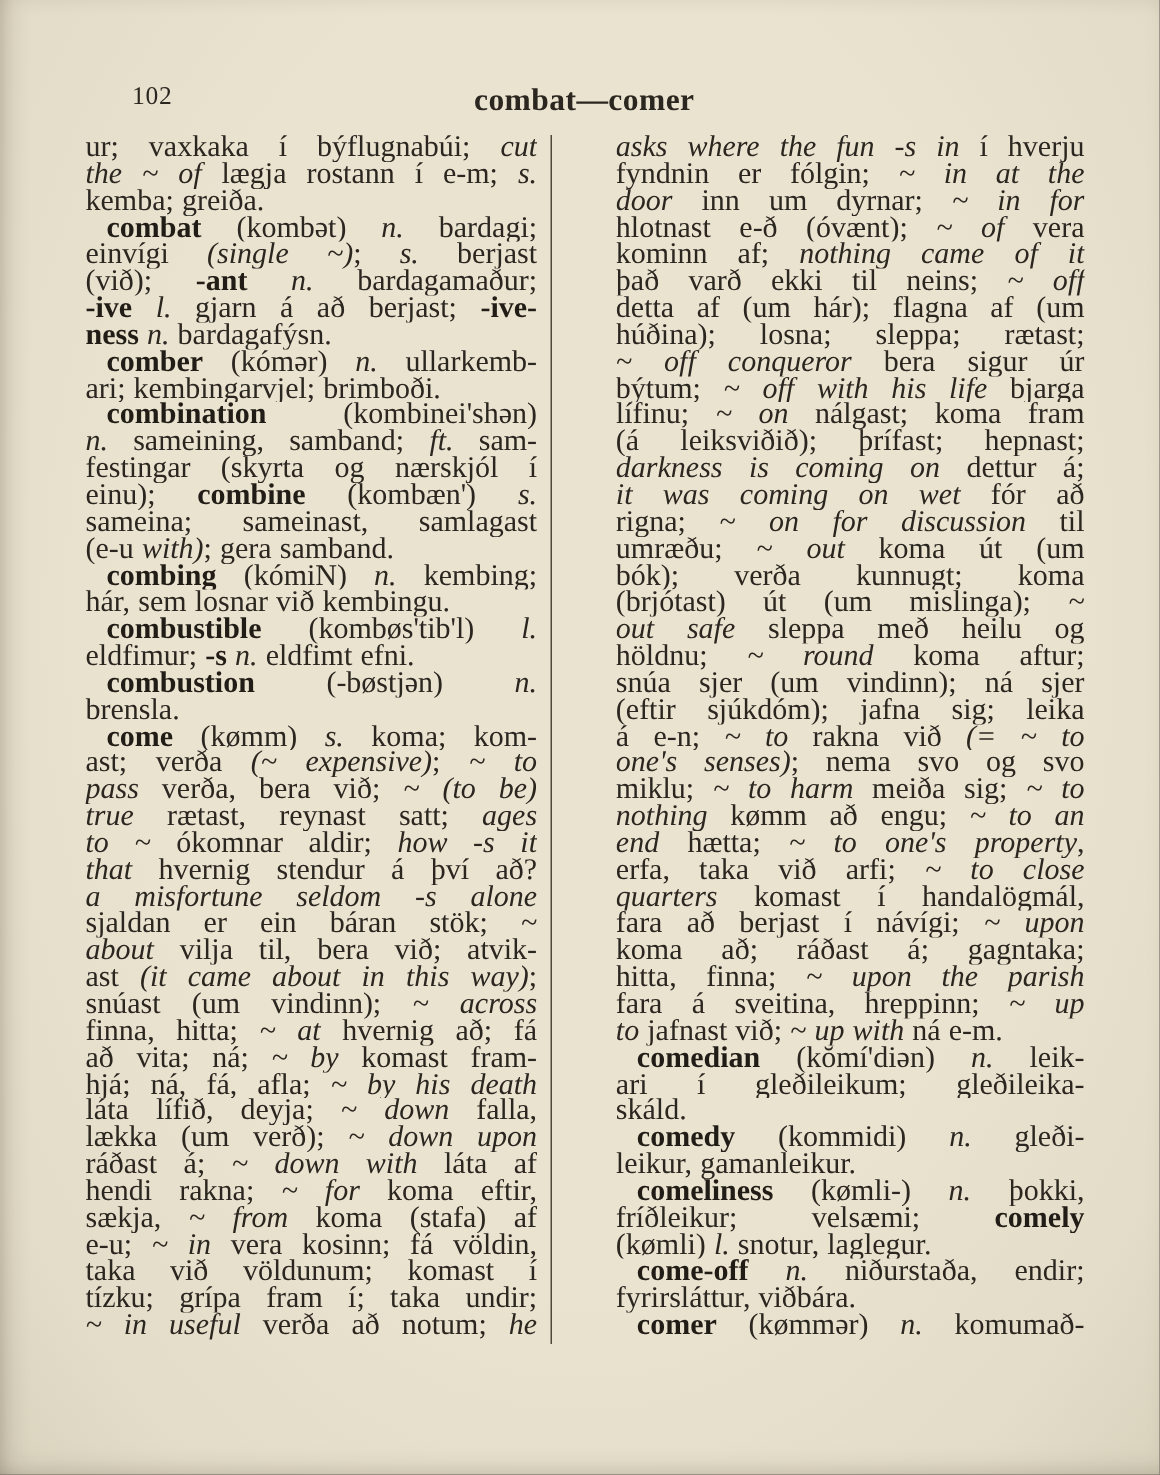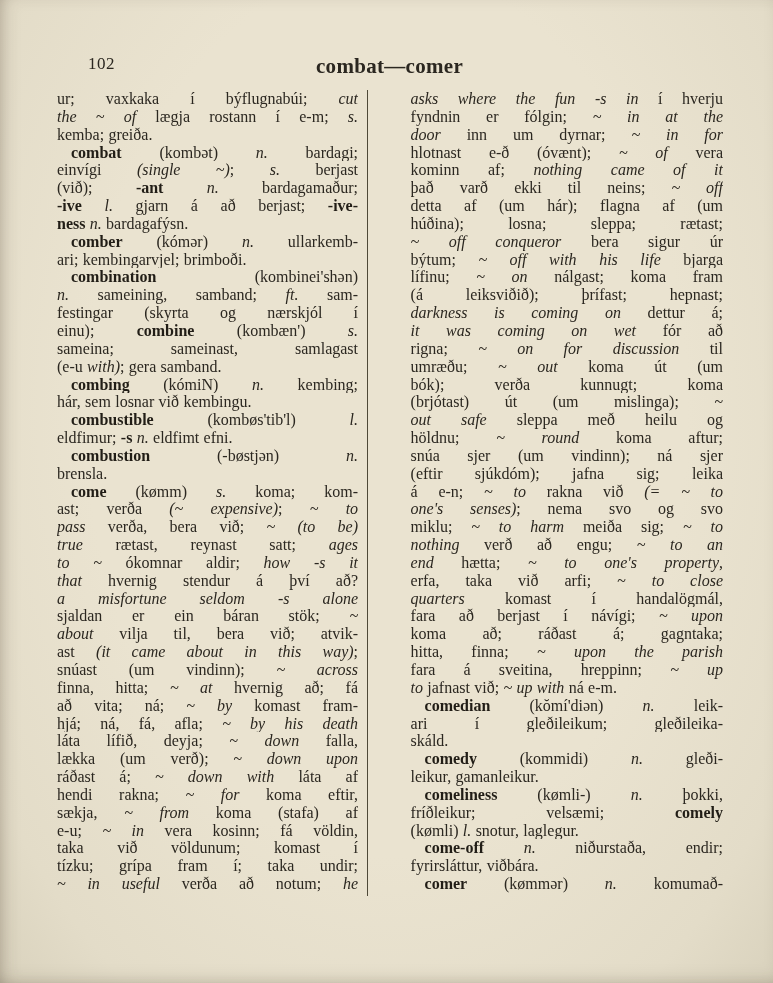--- a/index.html
+++ b/index.html
@@ -23,21 +23,21 @@
   }
   .runhead{
     position:absolute;left:0;right:0;top:0;
     text-align:center;
     font-size:21px;font-weight:700;letter-spacing:.3px;
   }
   .cols{
     position:absolute;top:90px;left:57px;width:666px;
     display:flex;align-items:flex-start;
   }
-  .col{font-size:16px;}
+  .col{font-size:20px;}
   .col.left{width:317px;}
   .col.right{width:329px;margin-left:33px;}
   .divider{
     width:0;height:806px;
     border-left:1.5px solid #4e4938;
     margin-left:9px;margin-right:9.5px;
   }
   .tline{
     height:17.85px;line-height:17.85px;
     text-align:justify;
@@ -126,21 +126,21 @@
         <div class="tline"><span>umræðu; </span><span class="i">~ out</span><span> koma út (um</span></div>
         <div class="tline"><span>bók); verða kunnugt; koma</span></div>
         <div class="tline"><span>(brjótast) út (um mislinga); </span><span class="i">~</span></div>
         <div class="tline"><span class="i">out safe</span><span> sleppa með heilu og</span></div>
         <div class="tline"><span>höldnu; </span><span class="i">~ round</span><span> koma aftur;</span></div>
         <div class="tline"><span>snúa sjer (um vindinn); ná sjer</span></div>
         <div class="tline"><span>(eftir sjúkdóm); jafna sig; leika</span></div>
         <div class="tline"><span>á e-n; </span><span class="i">~ to</span><span> rakna við </span><span class="i">(= ~ to</span></div>
         <div class="tline"><span class="i">one's senses)</span><span>; nema svo og svo</span></div>
         <div class="tline"><span>miklu; </span><span class="i">~ to harm</span><span> meiða sig; </span><span class="i">~ to</span></div>
-        <div class="tline"><span class="i">nothing</span><span> verð að engu; </span><span class="i">~ to an</span></div>
+        <div class="tline"><span class="i">nothing</span><span> kømm að engu; </span><span class="i">~ to an</span></div>
         <div class="tline"><span class="i">end</span><span> hætta; </span><span class="i">~ to one's property</span><span>,</span></div>
         <div class="tline"><span>erfa, taka við arfi; </span><span class="i">~ to close</span></div>
         <div class="tline"><span class="i">quarters</span><span> komast í handalögmál,</span></div>
         <div class="tline"><span>fara að berjast í návígi; </span><span class="i">~ upon</span></div>
         <div class="tline"><span>koma að; ráðast á; gagntaka;</span></div>
         <div class="tline"><span>hitta, finna; </span><span class="i">~ upon the parish</span></div>
         <div class="tline"><span>fara á sveitina, hreppinn; </span><span class="i">~ up</span></div>
         <div class="tline nojust"><span class="i">to</span><span> jafnast við; </span><span class="i">~ up with</span><span> ná e-m.</span></div>
         <div class="tline ind"><span class="b">comedian</span><span> (kŏmí'diən) </span><span class="i">n.</span><span> leik-</span></div>
         <div class="tline"><span>ari í gleðileikum; gleðileika-</span></div>

